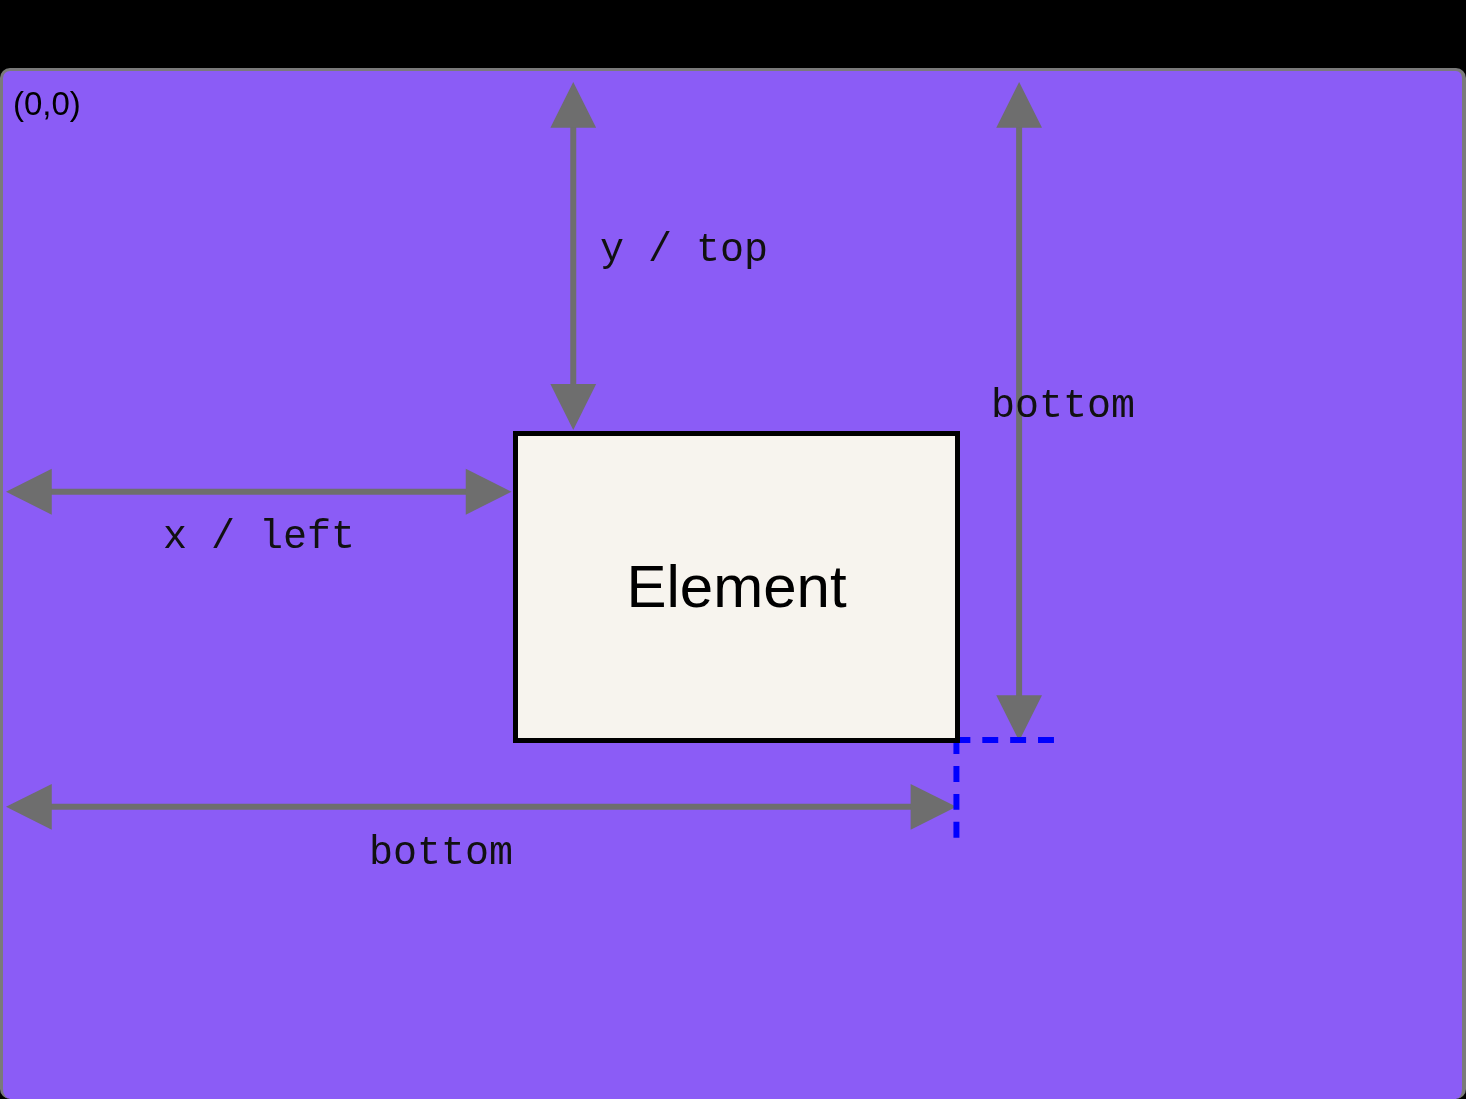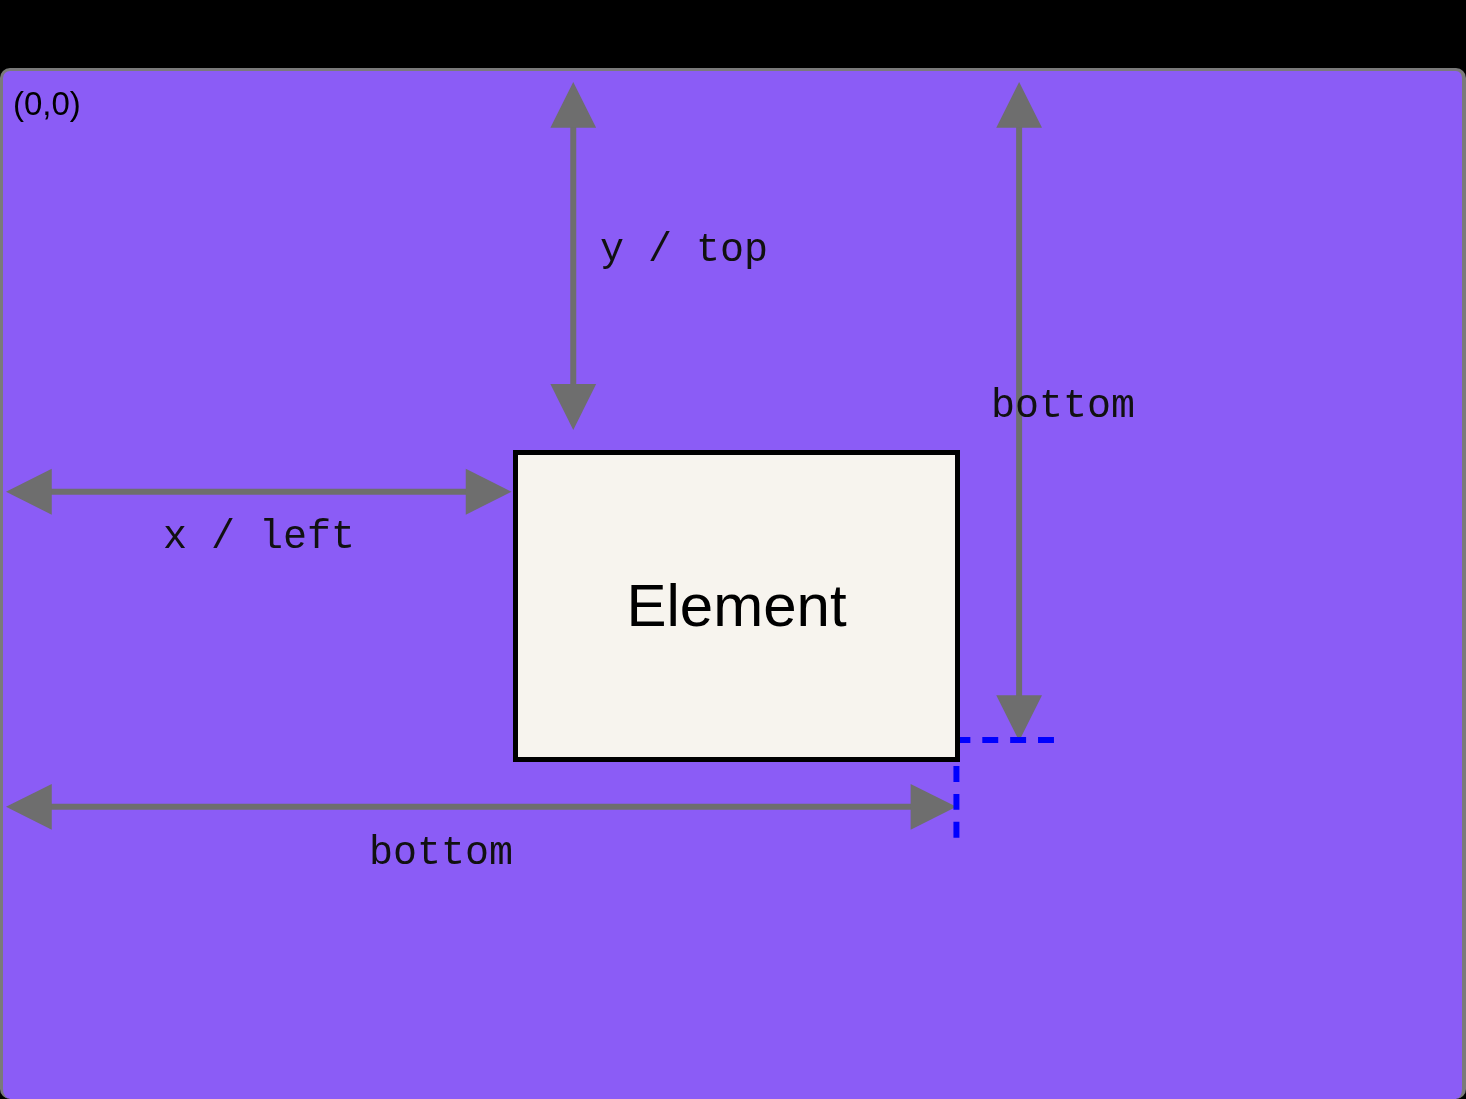--- a/index.html
+++ b/index.html
@@ -73,21 +73,20 @@
     left: 510px;
     top: 360px;
     width: 447px;
     height: 312px;
     background: #f7f4ee;
     border: 5px solid #000000;
     box-sizing: border-box;
     display: flex;
     align-items: center;
     justify-content: center;
-    margin-top: 19px;
   }
   .element-box .element-label {
     font-family: "Liberation Sans", sans-serif;
     font-size: 60px;
     color: #000000;
     letter-spacing: 0px;
     line-height: 1;
     user-select: none;
   }
 

